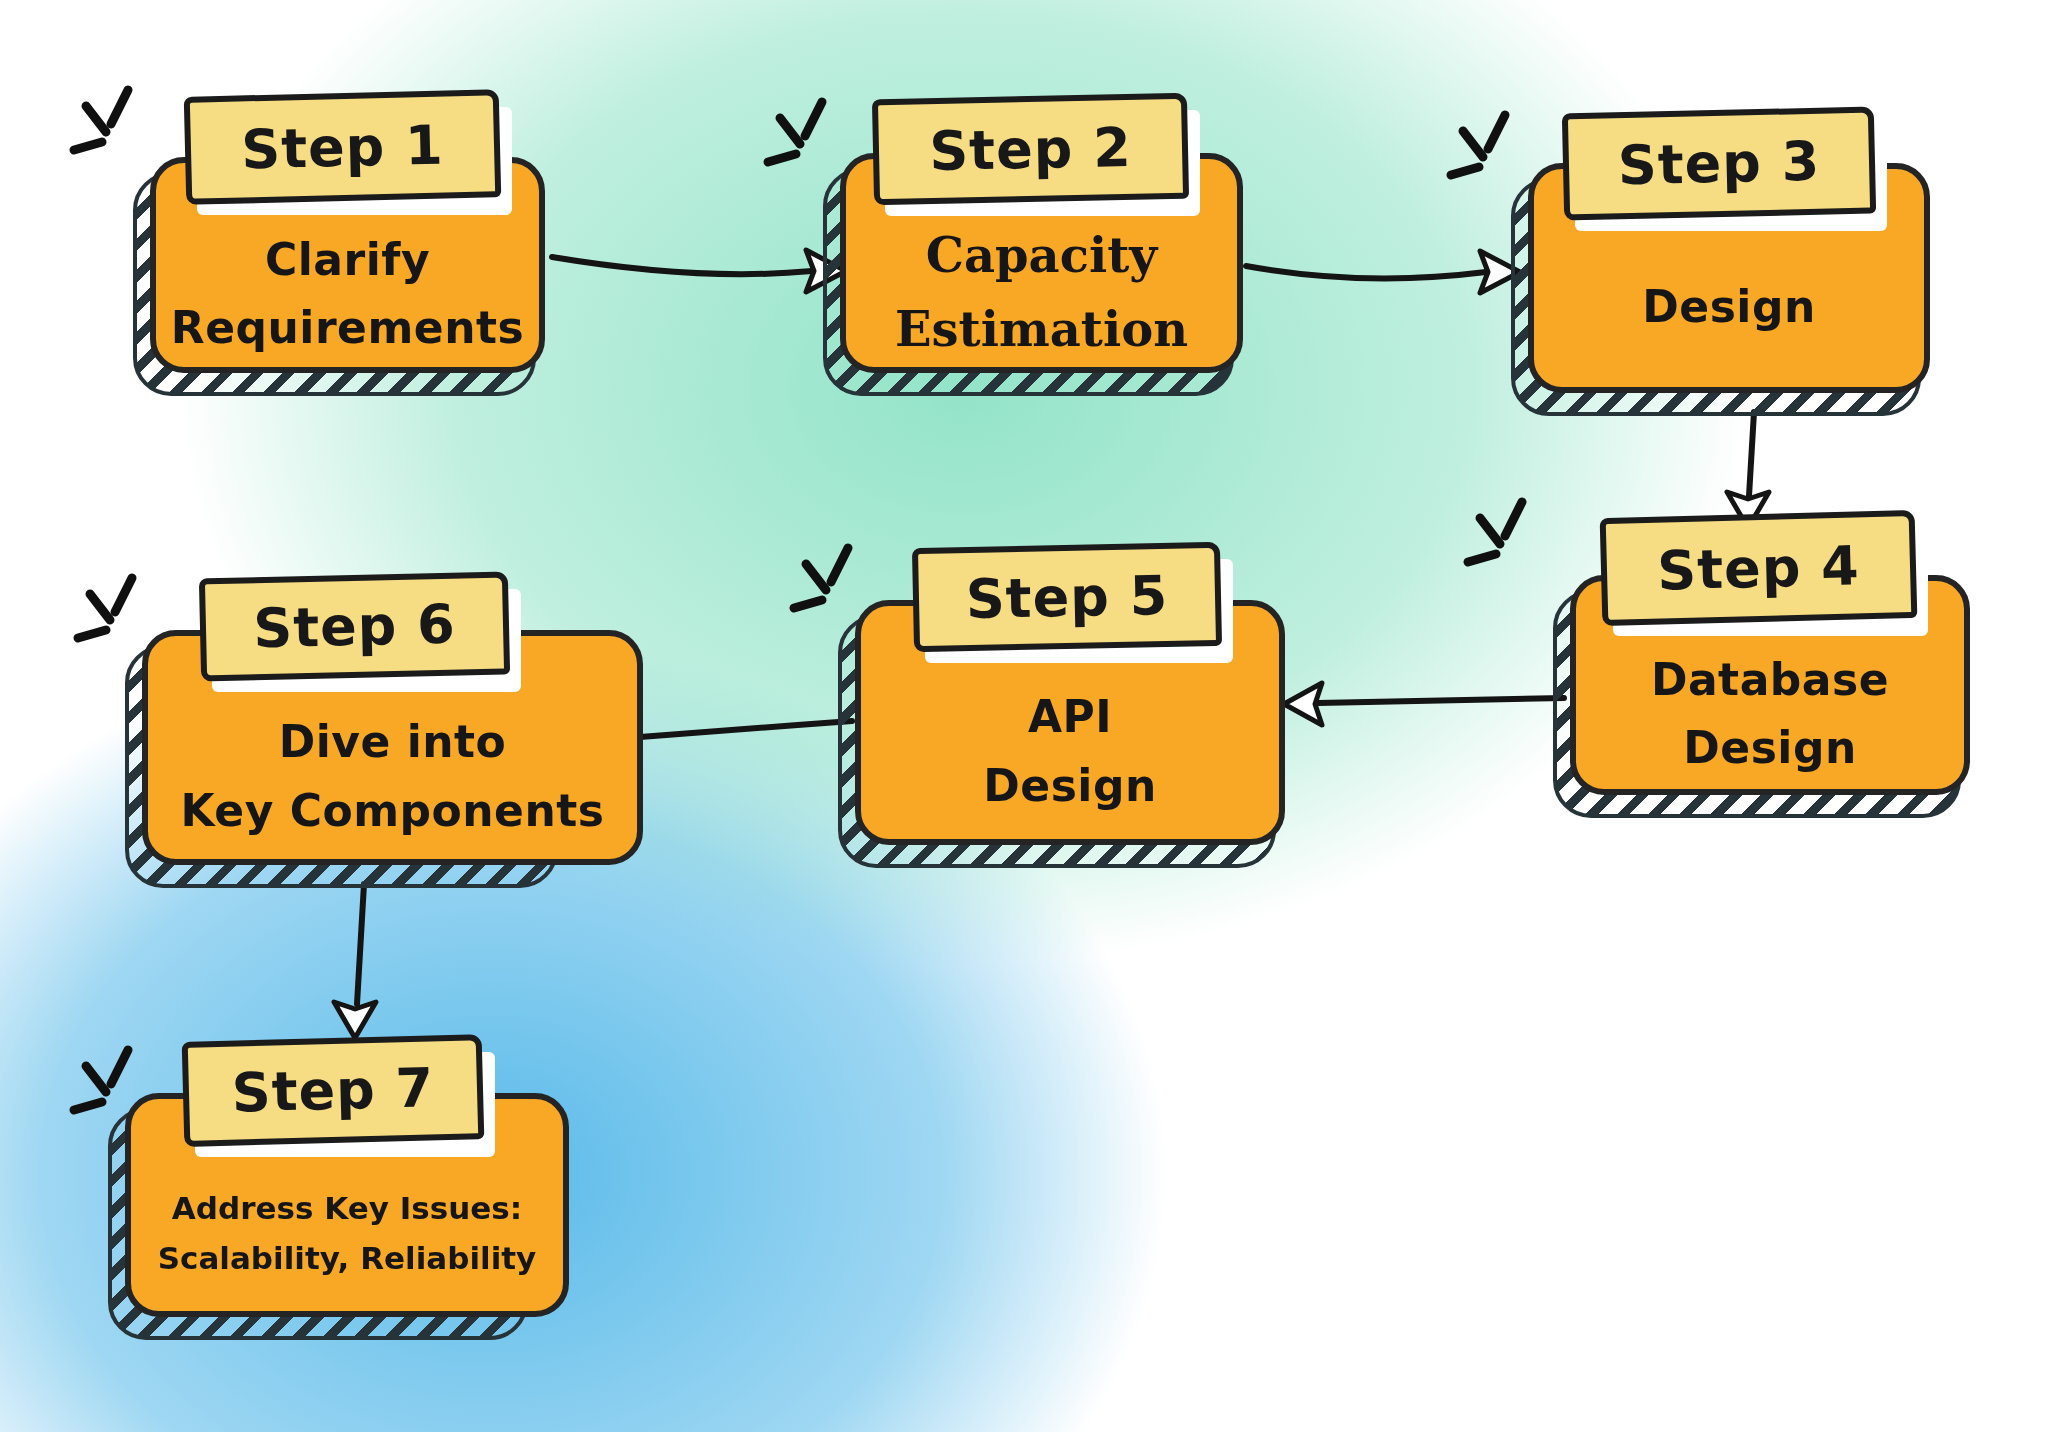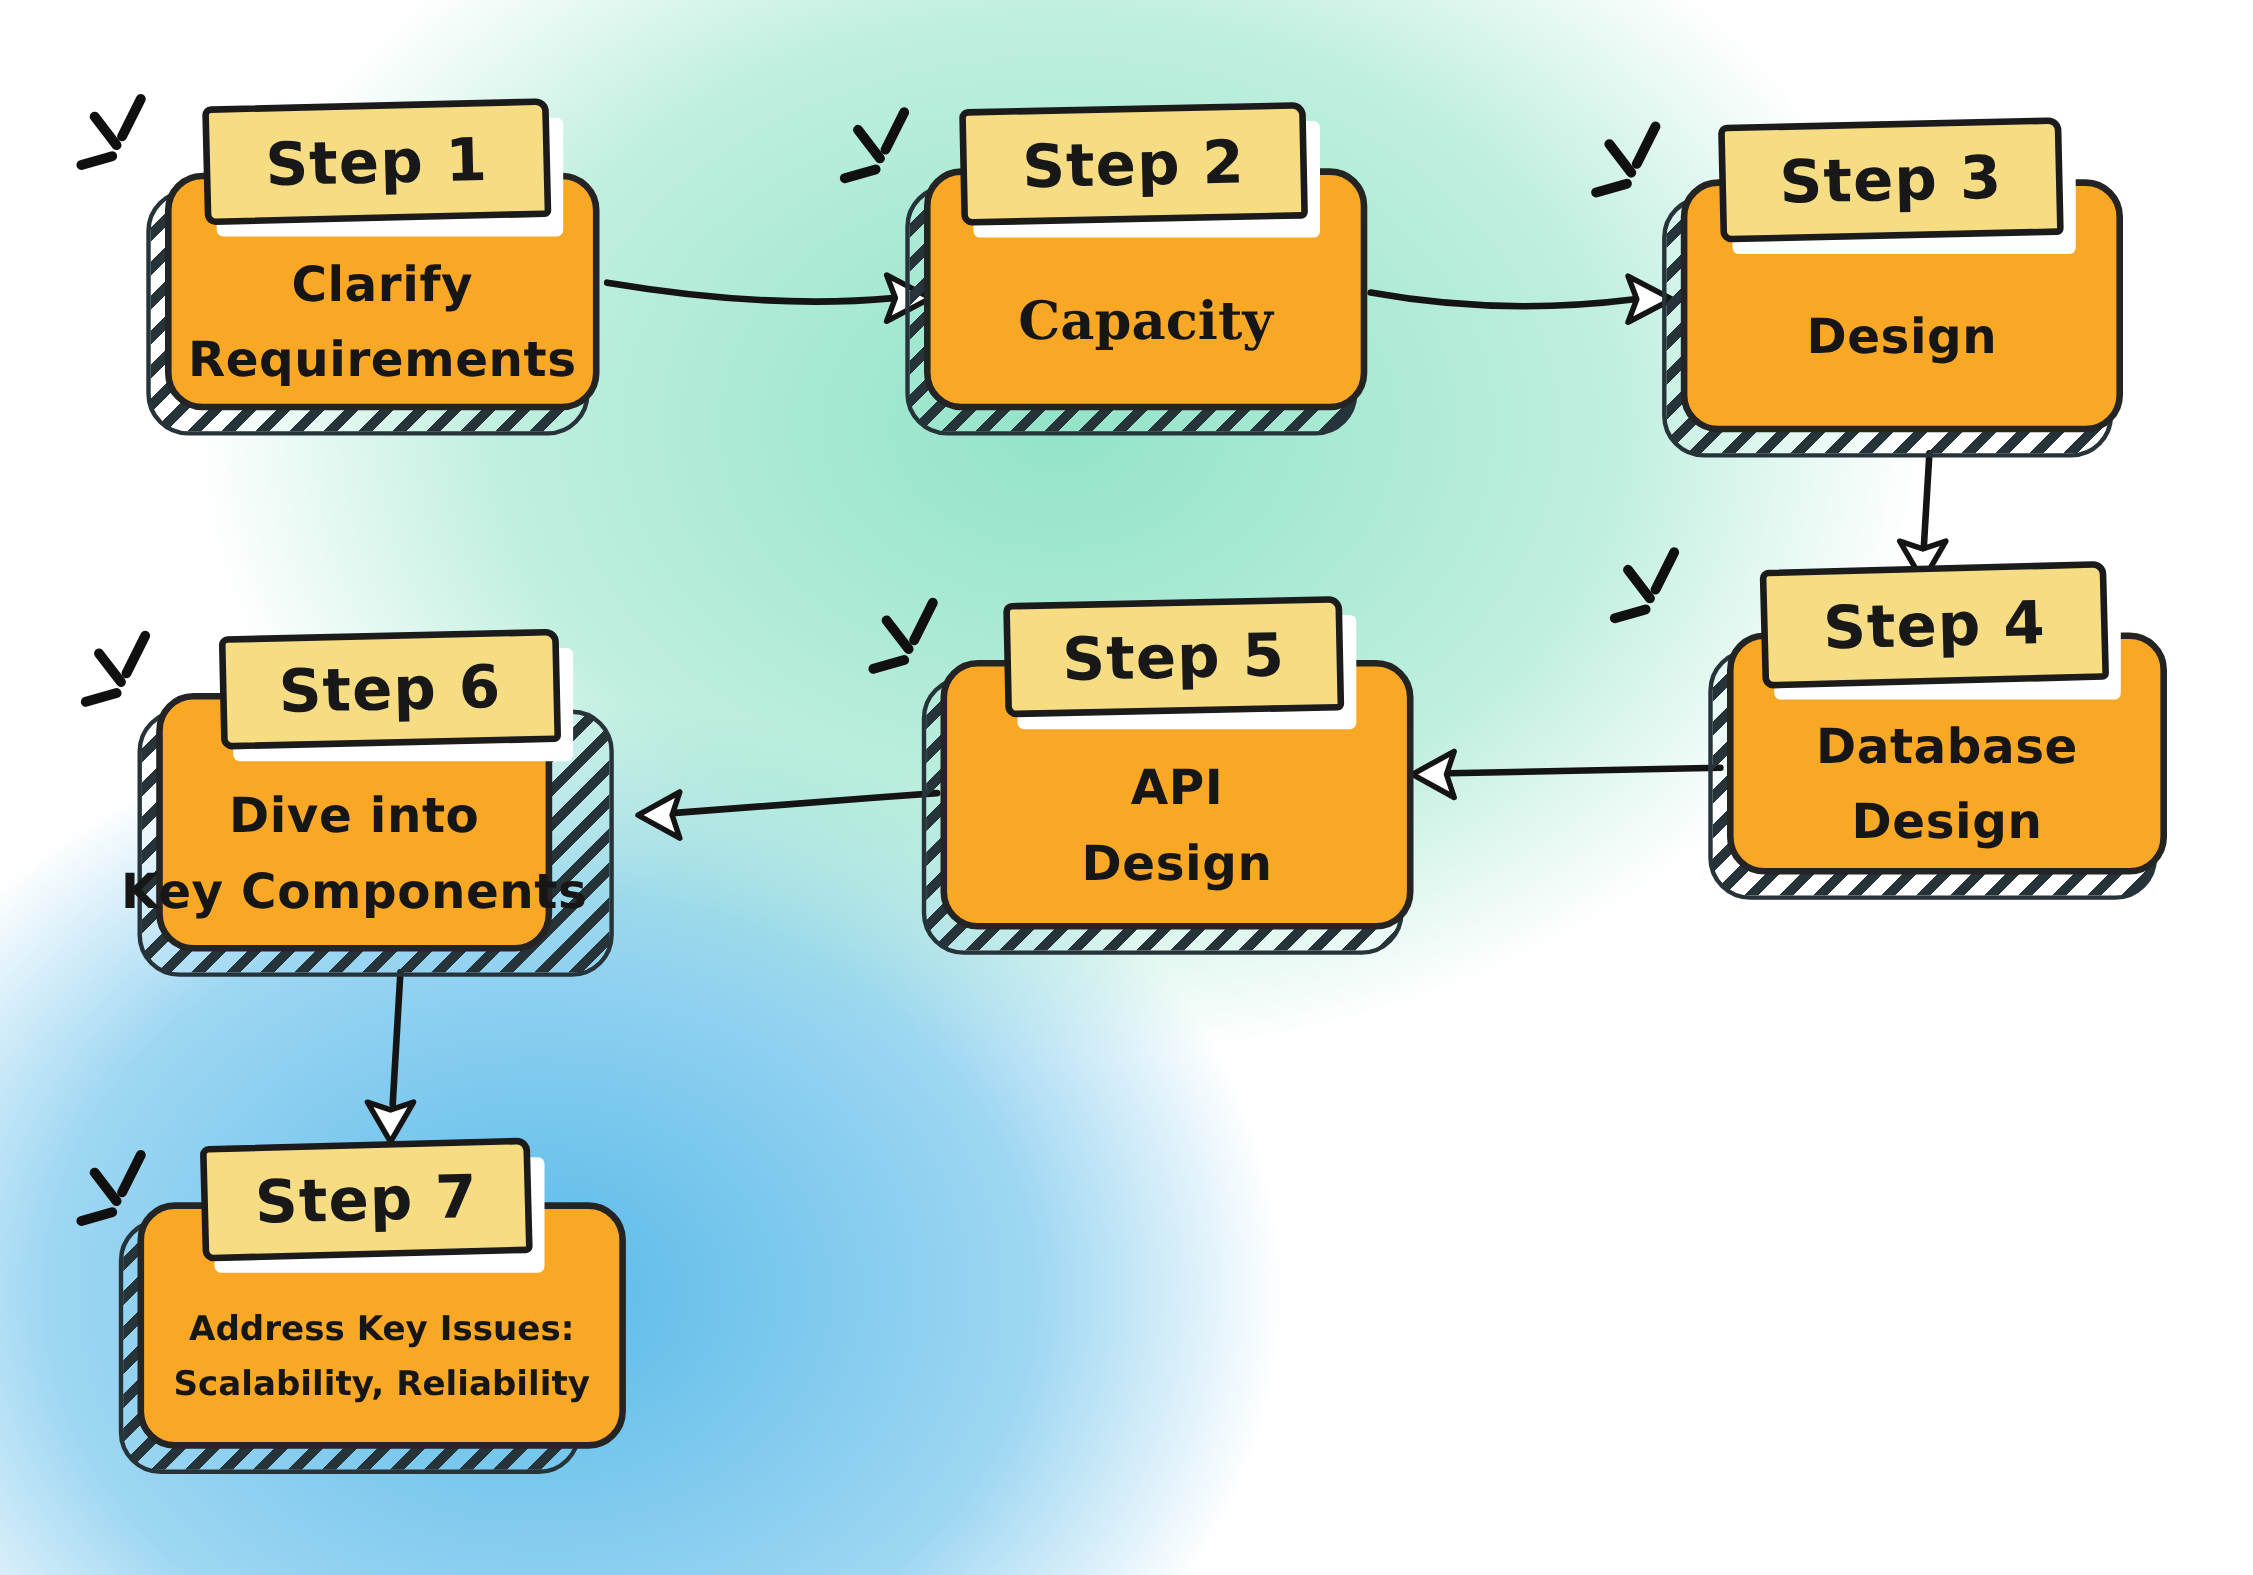--- a/index.html
+++ b/index.html
@@ -92,20 +92,21 @@
       <path d="M60 10 L43 44"></path>
         <path d="M18 26 L38 52"></path>
         <path d="M6 70 L34 62"></path>
     </svg>
   </div>
 
   <div>
     <div class="shadow" style="left:823px;top:168px;width:403px;height:220px"></div>
     <div class="body serif" style="left:840px;top:153px;width:403px;height:220px">
       <div class="bline">Capacity</div>
+      <div class="bline">Estimation</div>
     </div>
     <div class="hwhite" style="left:885px;top:110px;width:315px;height:106px"></div>
     <div class="badge" style="left:873px;top:96px;width:315px;height:106px;transform:rotate(-1.2deg)">
       <span>Step 2</span>
     </div>
     <svg class="sparkle" style="left:762px;top:92px" width="95" height="95" viewBox="0 0 95 95">
       <path d="M60 10 L43 44"></path>
         <path d="M18 26 L38 52"></path>
         <path d="M6 70 L34 62"></path>
     </svg>
@@ -156,21 +157,21 @@
     </div>
     <svg class="sparkle" style="left:788px;top:538px" width="95" height="95" viewBox="0 0 95 95">
       <path d="M60 10 L43 44"></path>
         <path d="M18 26 L38 52"></path>
         <path d="M6 70 L34 62"></path>
     </svg>
   </div>
 
   <div>
     <div class="shadow" style="left:125px;top:645px;width:425px;height:235px"></div>
-    <div class="body" style="left:142px;top:630px;width:360px;height:235px">
+    <div class="body" style="left:142px;top:630px;width:501px;height:235px">
       <div class="bline">Dive into</div>
       <div class="bline">Key Components</div>
     </div>
     <div class="hwhite" style="left:212px;top:589px;width:309px;height:103px"></div>
     <div class="badge" style="left:200px;top:575px;width:309px;height:103px;transform:rotate(-1.3deg)">
       <span>Step 6</span>
     </div>
     <svg class="sparkle" style="left:72px;top:568px" width="95" height="95" viewBox="0 0 95 95">
       <path d="M60 10 L43 44"></path>
         <path d="M18 26 L38 52"></path>

